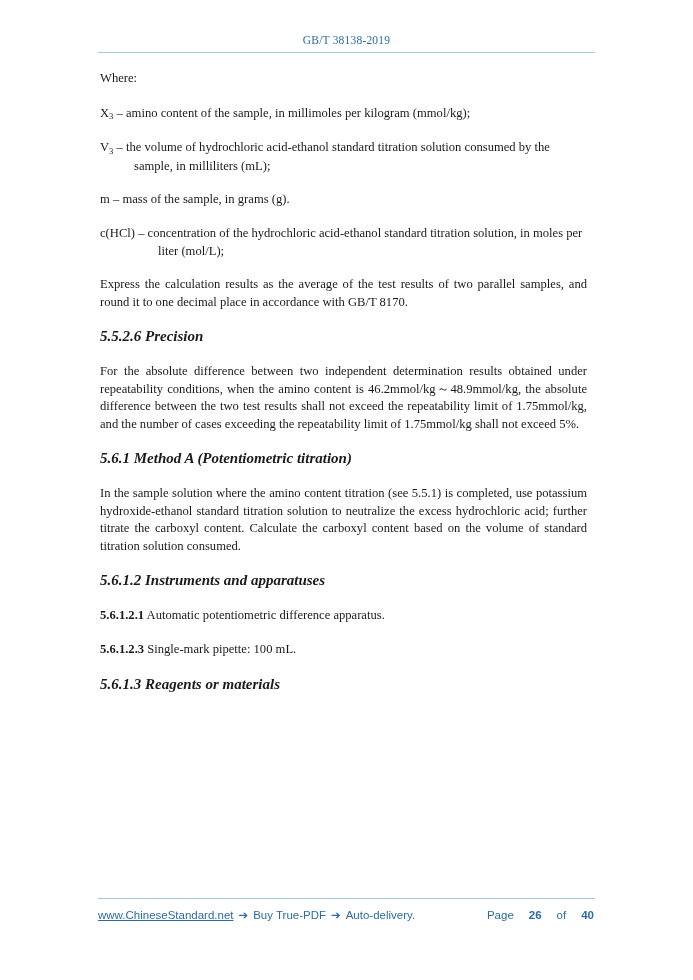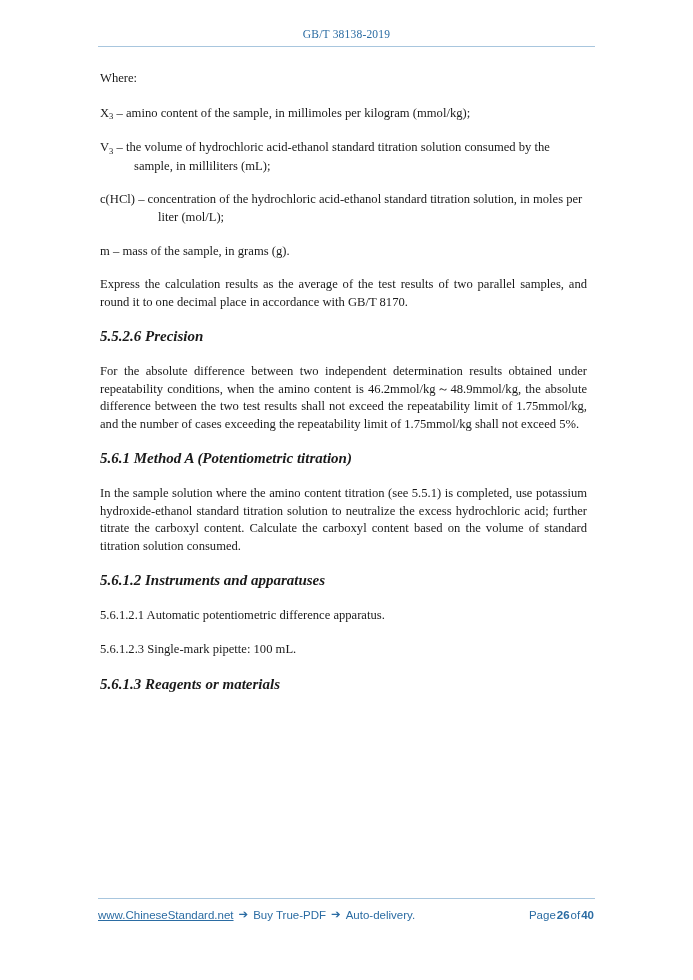--- a/index.html
+++ b/index.html
@@ -19,21 +19,21 @@
   .page {
     position: relative;
     width: 693px;
     height: 980px;
     box-sizing: border-box;
   }
 
   
   .page-header {
     position: absolute;
-    top: 27px;
+    top: 33px;
     left: 98px;
     width: 497px;
   }
   .header-title {
     text-align: center;
     font-family: "Liberation Serif", "DejaVu Serif", serif;
     font-size: 11.5px;
     color: #2b6ca3;
     letter-spacing: 0.2px;
     line-height: 14px;
@@ -84,21 +84,21 @@
     margin: 0 0 17px 0;
     font-style: italic;
   }
 
   .item {
     font-size: 12.6px;
     line-height: 17.6px;
     margin: 0 0 17px 0;
   }
   .item .num {
-    font-weight: normal;
+    font-weight: bold;
   }
 
   sub {
     font-size: 8.6px;
     vertical-align: baseline;
     position: relative;
     top: 2.5px;
   }
 
   
@@ -118,36 +118,36 @@
     display: flex;
     align-items: baseline;
     justify-content: space-between;
     font-family: "Liberation Sans", "DejaVu Sans", sans-serif;
     font-size: 11.5px;
     color: #2b6ca3;
     white-space: nowrap;
   }
   .footer-left {
     display: flex;
-    align-items: flex-start;
+    align-items: flex-end;
     gap: 5px;
   }
   .footer-url {
     text-decoration: underline;
     color: #2b6ca3;
   }
   .arrow-icon {
     font-family: "DejaVu Sans", sans-serif;
     font-size: 11.5px;
     line-height: 1;
   }
   .footer-right {
     display: flex;
     align-items: flex-end;
-    gap: 1px;
+    gap: 15px;
     padding-right: 1px;
     margin-left: 31px;
   }
   .footer-right .bold {
     font-weight: bold;
   }
 </style>
 </head>
 <body>
 
@@ -160,23 +160,23 @@
 
   <div class="content">
 
     <p class="para">Where:</p>
 
     <p class="defn"><span>X</span><sub>3</sub><span> – amino content of the sample, in millimoles per kilogram (mmol/kg);</span></p>
 
     <p class="defn"><span>V</span><sub>3</sub><span> – the volume of hydrochloric acid-ethanol standard titration solution consumed by the sample, in milliliters (mL);</span></p>
 
 
+    <p class="defn"><span>m</span><span> – mass of the sample, in grams (g).</span></p>
+
     <p class="defn deep"><span>c(HCl)</span><span> – concentration of the hydrochloric acid-ethanol standard titration solution, in moles per liter (mol/L);</span></p>
-
-    <p class="defn"><span>m</span><span> – mass of the sample, in grams (g).</span></p>
 
     <p class="para justify">Express the calculation results as the average of the test results of two parallel samples, and round it to one decimal place in accordance with GB/T 8170.</p>
 
     <p class="heading">5.5.2.6 Precision</p>
 
     <p class="para justify">For the absolute difference between two independent determination results obtained under repeatability conditions, when the amino content is 46.2mmol/kg～48.9mmol/kg, the absolute difference between the two test results shall not exceed the repeatability limit of 1.75mmol/kg, and the number of cases exceeding the repeatability limit of 1.75mmol/kg shall not exceed 5%.</p>
 
 
     <p class="heading">5.6.1 Method A (Potentiometric titration)</p>
 

